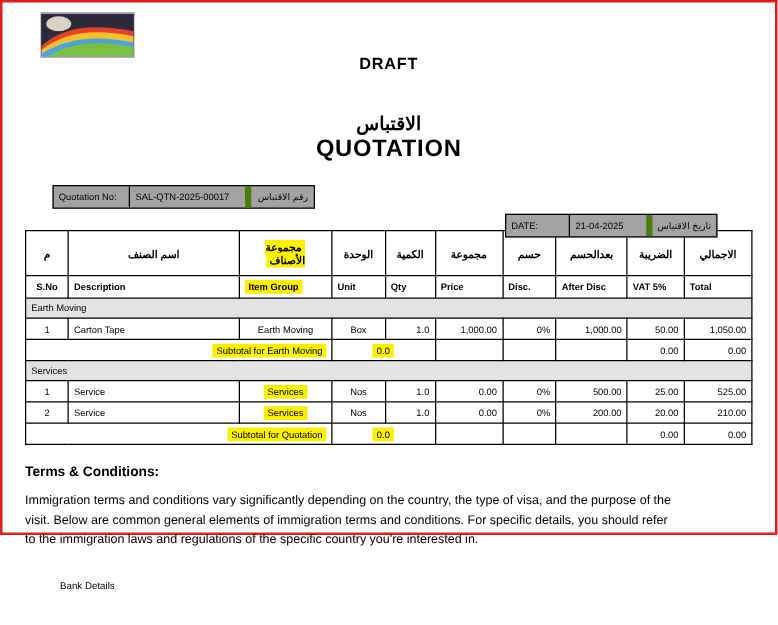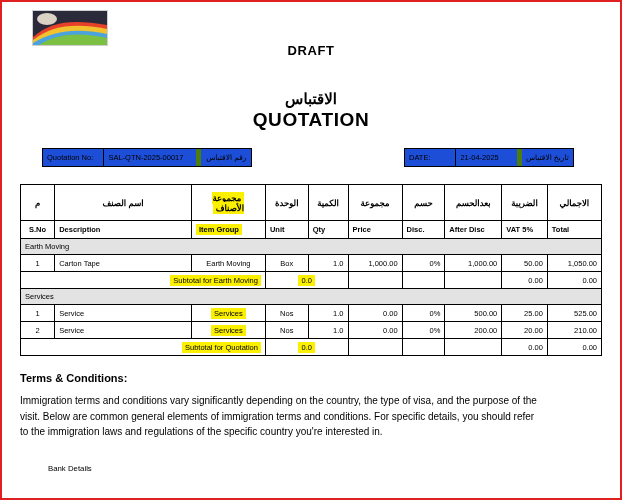--- a/index.html
+++ b/index.html
@@ -10,21 +10,21 @@
     width: 622px;
     height: 500px;
     background: #ffffff;
     font-family: "Liberation Sans", sans-serif;
     color: #000000;
     overflow: hidden;
   }
   .page {
     position: relative;
     width: 622px;
-    height: 500px;
+    height: 428px;
     box-sizing: border-box;
     border: 2px solid #e02020;
     background: #ffffff;
   }
   .inner {
     position: absolute;
     left: 0; top: 0; right: 0; bottom: 0;
     padding: 8px 18px 0 18px;
     box-sizing: border-box;
   }
@@ -72,39 +72,39 @@
     height: 20px;
     margin-top: 17px;
   }
   .meta-box {
     position: absolute;
     display: flex;
     height: 19px;
     border: 1px solid #000;
     font-size: 7.5px;
     box-sizing: border-box;
-    background: #1d4ed8;
+    background: #a3a3a3;
   }
   .meta-box > div {
     display: flex;
     align-items: center;
     padding: 0 4px;
     box-sizing: border-box;
     height: 100%;
   }
   .meta-label { border-right: 1px solid #000; }
   .meta-value { border-right: 5px solid #4d7c0f; }
   .meta-ar { direction: rtl; }
 
   .meta-left  { left: 22px;  width: 210px; }
   .meta-left .meta-label { width: 62px; }
   .meta-left .meta-value { width: 98px; }
   .meta-left .meta-ar    { width: 50px; border-right: none; justify-content: center; }
 
-  .meta-right { left: 384px; width: 170px; }
+  .meta-right { left: 384px; width: 170px; margin-top: 23px; }
   .meta-right .meta-label { width: 52px; }
   .meta-right .meta-value { width: 66px; }
   .meta-right .meta-ar    { width: 52px; border-right: none; justify-content: center; }
 
   
   table.items {
     width: 100%;
     border-collapse: collapse;
     margin-top: 16px;
     font-size: 7.5px;

